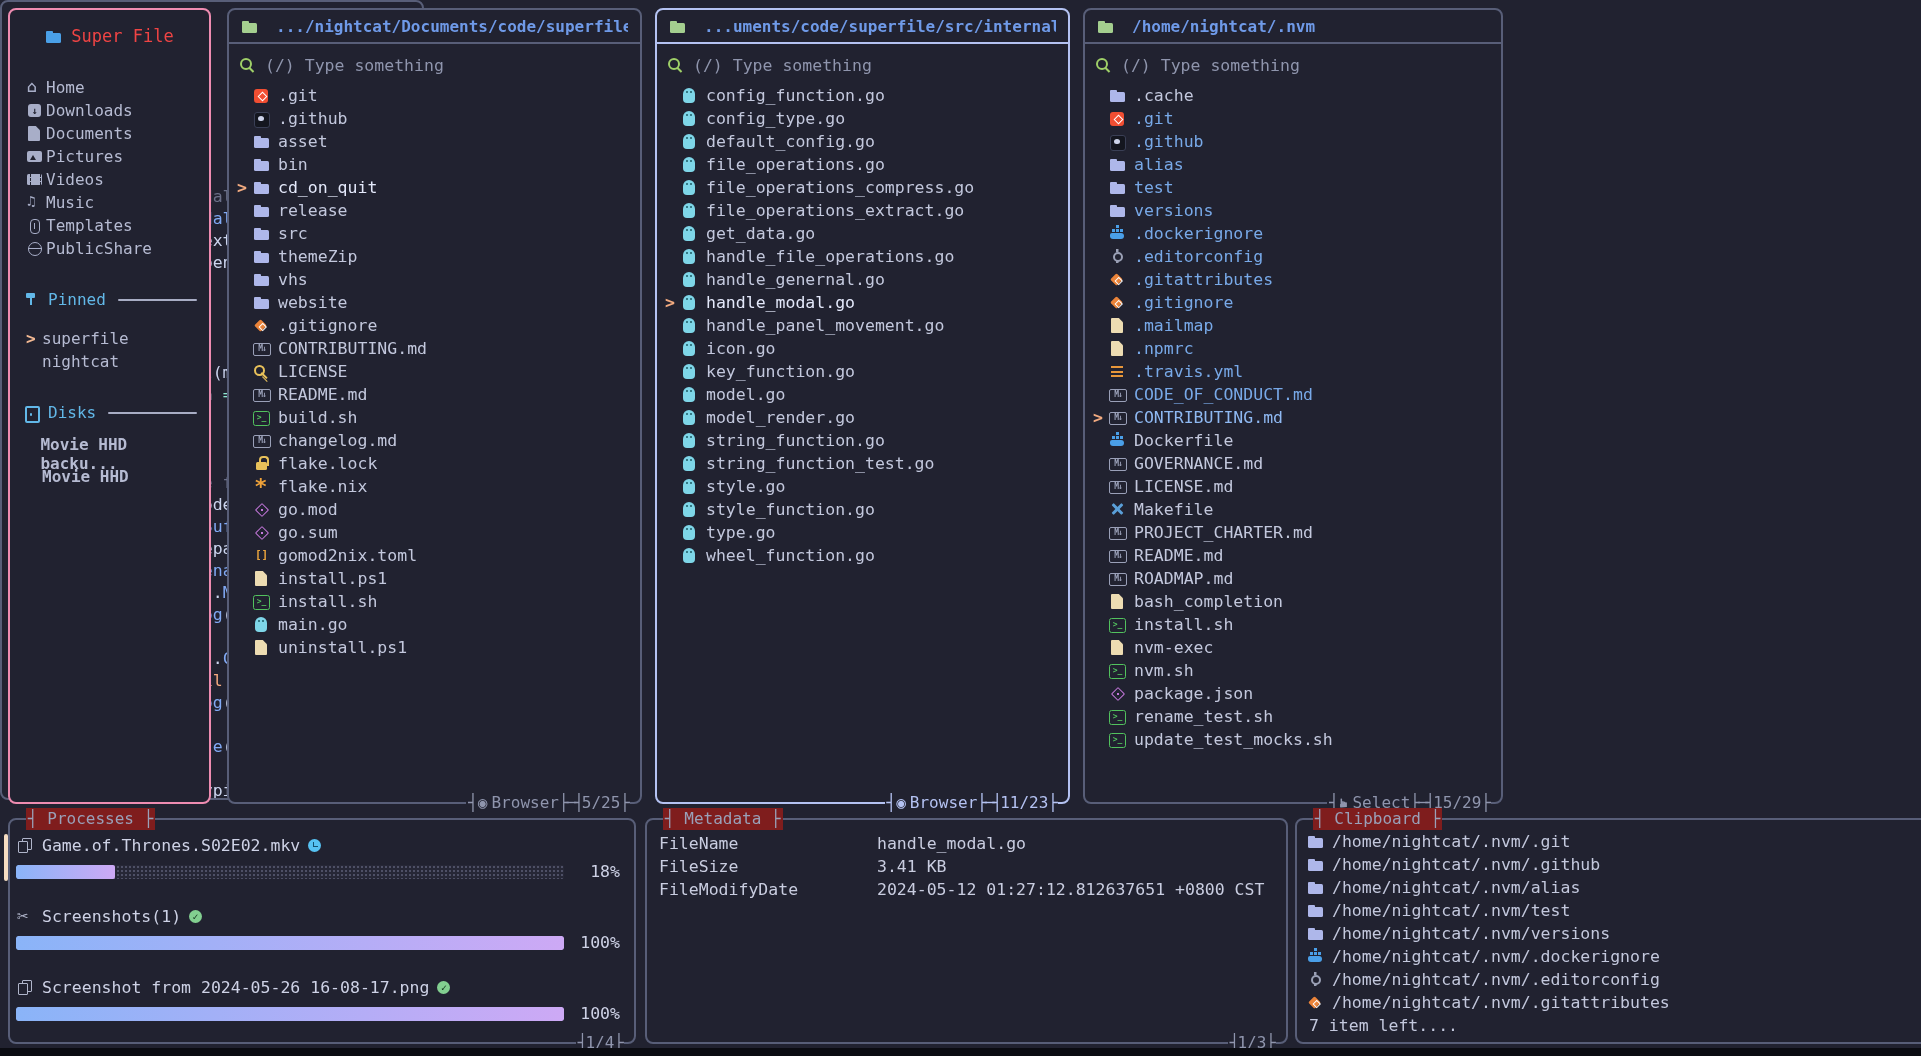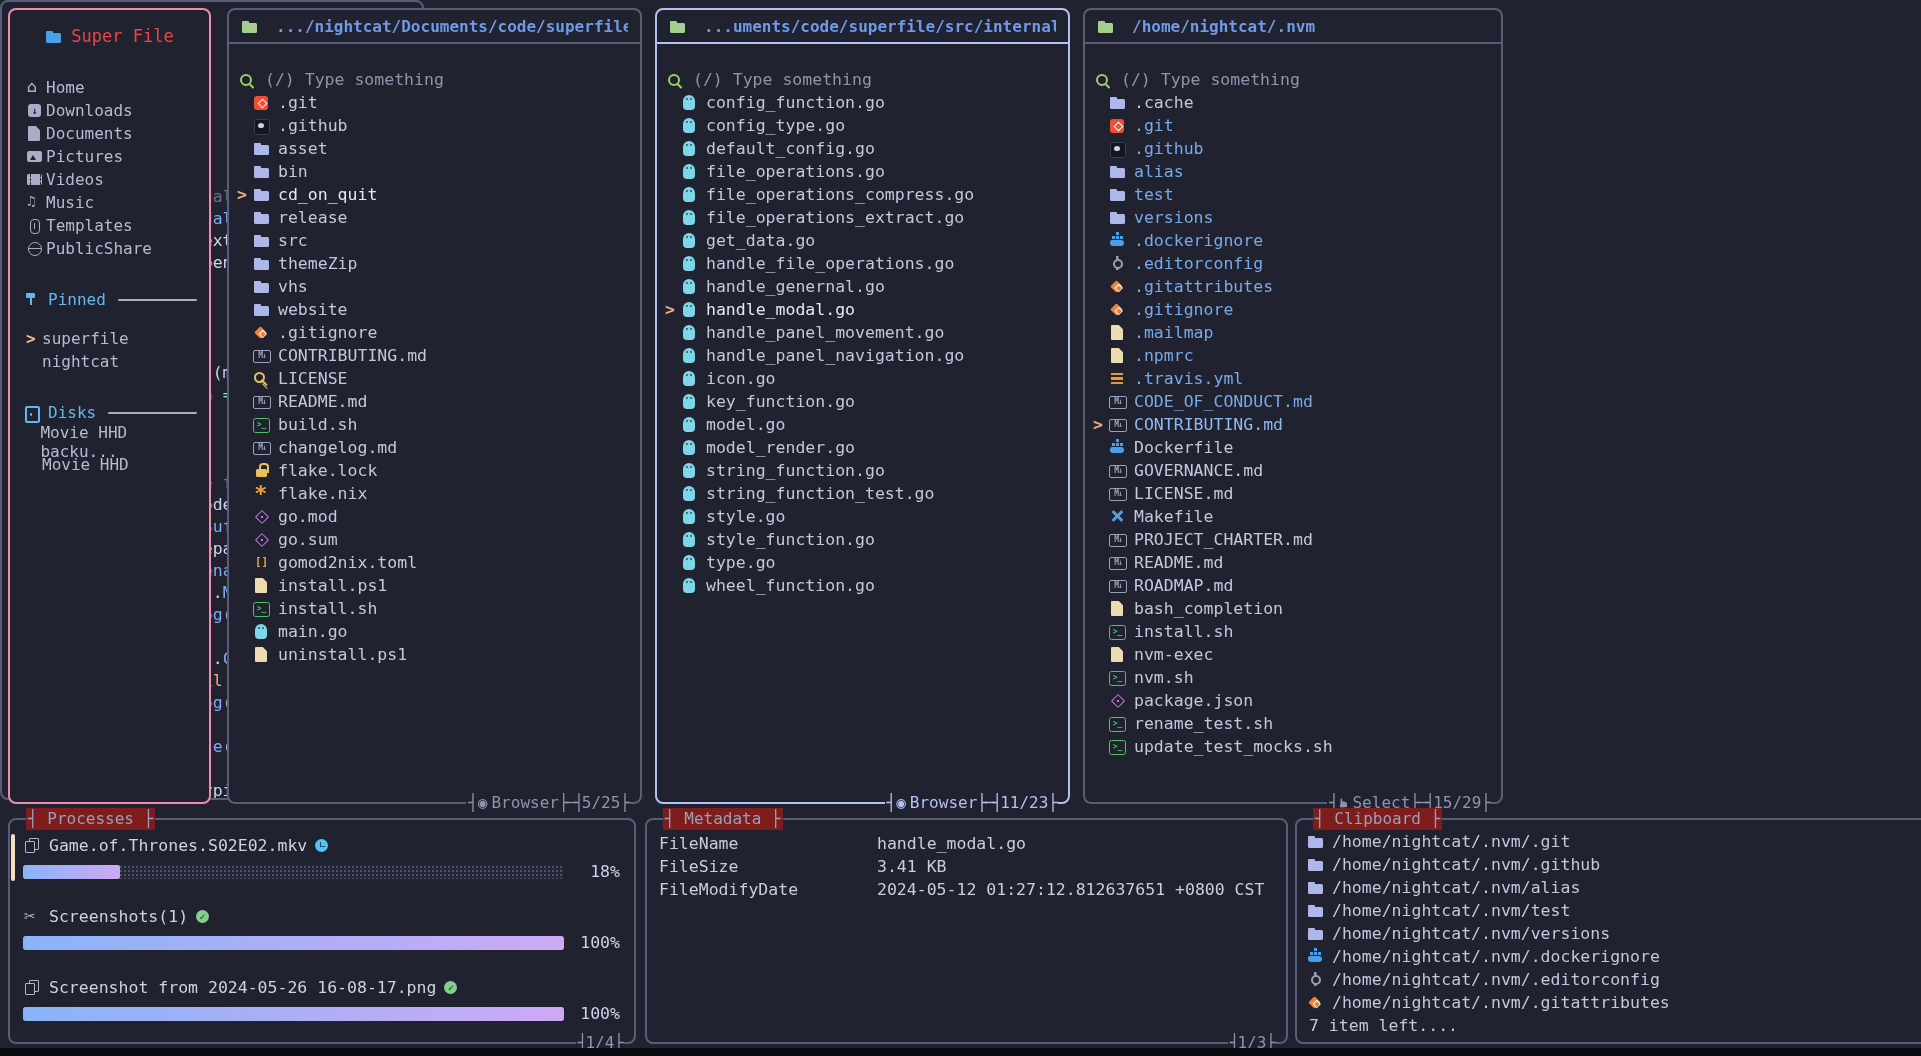--- a/index.html
+++ b/index.html
@@ -20,48 +20,48 @@
   .sidebar { left:8px; top:8px; width:203px; height:796px; border-color:#ee8cb1; padding:10px 12px; }
   .side-title { display:flex; align-items:center; justify-content:center; gap:6px; color:#ef4444; font-size:17px; margin-top:6px; }
   .side-nav { margin-top:30px; }
   .side-item { display:flex; align-items:center; height:23px; font-size:16px; color:#b6bbd2; position:relative; padding-left:4px; }
   .side-item .cur { width:16px; color:#f3b993; font-weight:bold; visibility:hidden; }
   .side-item .cur::before { content:">"; }
   .side-item.cursor-row .cur { visibility:visible; }
   .side-section { display:flex; align-items:center; gap:6px; color:#62b8e8; font-size:16px; margin-top:30px; }
   .side-section .section-line { flex:1; height:2px; background:#a8adc4; border-radius:1px; margin-left:6px; }
   .pin-list { margin-top:18px; }
-  .disk-list { margin-top:8px; }
+  .disk-list { margin-top:20px;font-weight:bold; }
 
   
   .file-panel { top:8px; height:796px; }
   .panel-header { height:34px; display:flex; align-items:center; gap:10px; padding:0 12px; border-bottom:2px solid #585e78; }
   .panel.active .panel-header { border-bottom-color:#b4c2f2; }
   .panel-path { color:#6f9ae8; font-size:16px; font-weight:bold; white-space:nowrap; overflow:hidden; }
-  .search-row { display:flex; align-items:flex-end; height:26px; margin:19px 0 2px 10px; color:#8f95ad; font-size:16.5px; gap:6px; }
+  .search-row { display:flex; align-items:flex-start; height:26px; margin:12px 0 2px 10px; color:#8f95ad; font-size:16.5px; gap:6px; }
   .file-list { overflow:hidden; }
   .row { position:relative; display:flex; align-items:center; height:23px; padding-left:24px; font-size:16.5px; }
   .row .cur { position:absolute; left:8px; color:#f2ab80; font-weight:bold; visibility:hidden; }
   .row .cur::before { content:">"; }
   .row.cursor-row .cur { visibility:visible; }
   .row .name { color:#c3c8dd; white-space:nowrap; }
   .row.selected .name { color:#78a9e8; }
   .row.cursor-row .name { color:#e4e9fb; }
   .row.cursor-row.selected .name { color:#8fb9f2; }
 
   
   .preview { left:1506px; top:4px; width:424px; height:800px; border:2px solid #585e78; border-radius:8px; padding:8px 0 0 12px; overflow:hidden; }
   .code-line { height:22px; line-height:22px; font-size:16.5px; white-space:pre; overflow:hidden; }
   .tok-w { color:#ccd5ee; } .tok-t { color:#8ee8d2; } .tok-s { color:#a6e3a1; }
   .tok-c { color:#6b7089; } .tok-f { color:#f38ba8; } .tok-b { color:#82aaf5; }
   .tok-o { color:#f5a97f; } .tok-m { color:#c9a0f5; }
 
   
   .bottom-panel { top:818px; height:226px; }
-  .proc-list { padding:14px 14px 0 13px; }
+  .proc-list { padding:14px 14px 0 6px; }
   .proc-item { position:relative; margin-bottom:24px; }
   .proc-item.cursor-row::before { content:""; position:absolute; left:-12px; top:0; bottom:0; width:4px; border-radius:2px; background:#f6ddc2; }
   .proc-head { display:flex; align-items:center; gap:6px; font-size:16.5px; color:#ced2e6; height:22px; }
   .proc-row { display:flex; align-items:center; gap:12px; margin-top:6px; }
   .bar { flex:1; height:14px; border-radius:2px; background:#2b2c3c; overflow:hidden; position:relative; }
   .bar.partial { background-color:#262736; background-image:radial-gradient(#4e5066 1px, transparent 1.2px); background-size:4px 4px; }
   .fill { height:100%; border-radius:2px; background:linear-gradient(90deg,#8ab4f8,#cda9f5); }
   .pct { width:44px; text-align:right; font-size:16.5px; color:#ced2e6; flex:0 0 44px; }
   .meta-list { padding:12px 14px 0 12px; }
   .meta-row { display:flex; height:23px; align-items:center; font-size:16.5px; }
@@ -408,25 +408,20 @@
     <span class="name">handle_modal.go</span>
   </div>
         <div class="row">
 
     <span class="ic ic-go"></span>
     <span class="name">handle_panel_movement.go</span>
   </div>
         <div class="row">
 
     <span class="ic ic-go"></span>
-    <span class="name">handle_panel_navigation.go</span>
-  </div>
-        <div class="row">
-
-    <span class="ic ic-go"></span>
     <span class="name">icon.go</span>
   </div>
         <div class="row">
 
     <span class="ic ic-go"></span>
     <span class="name">key_function.go</span>
   </div>
         <div class="row">
 
     <span class="ic ic-go"></span>

